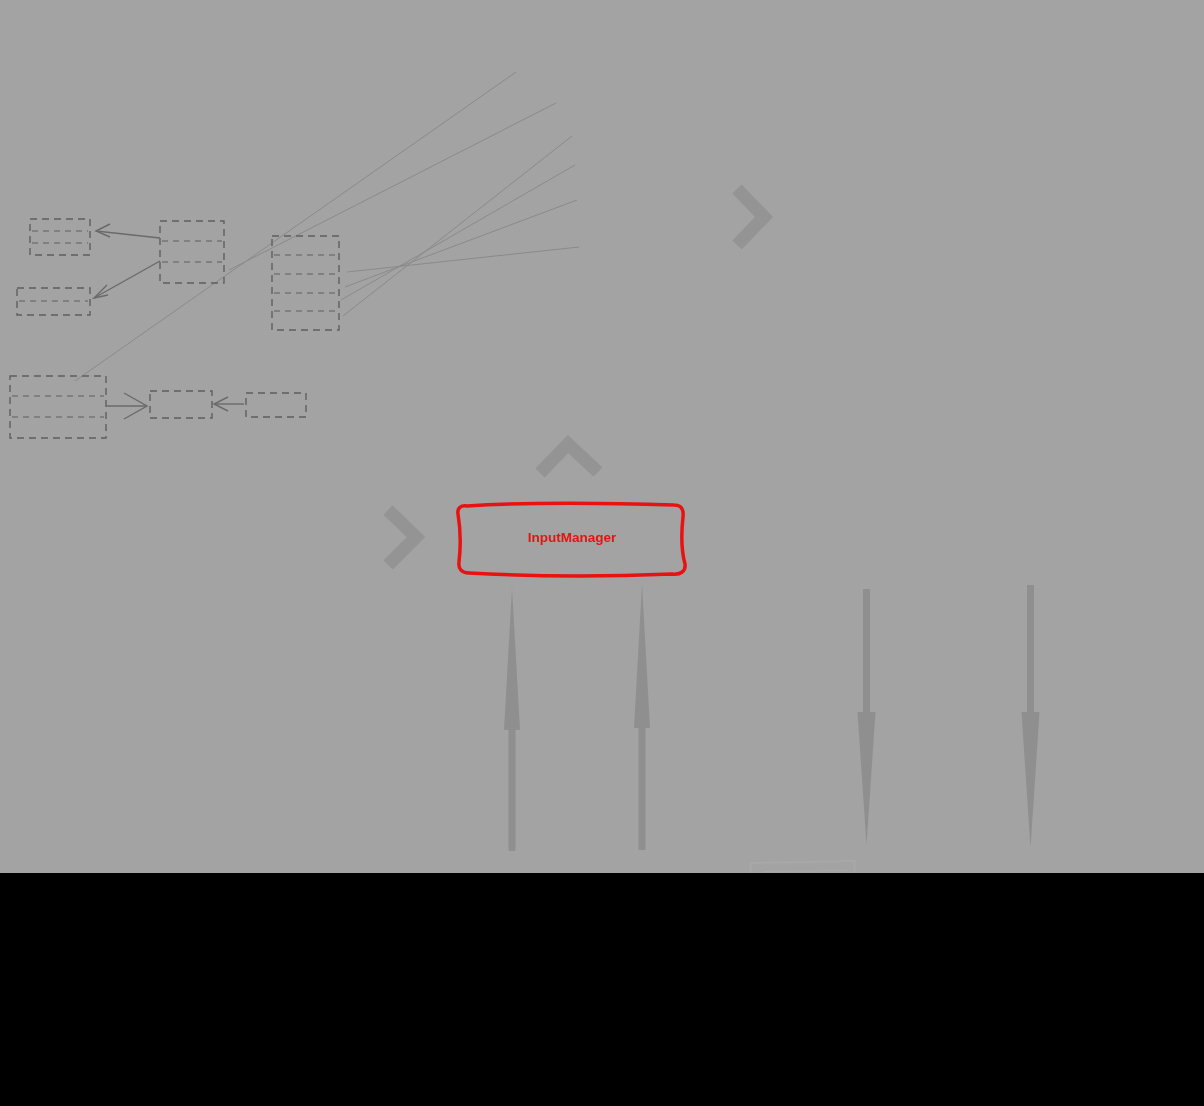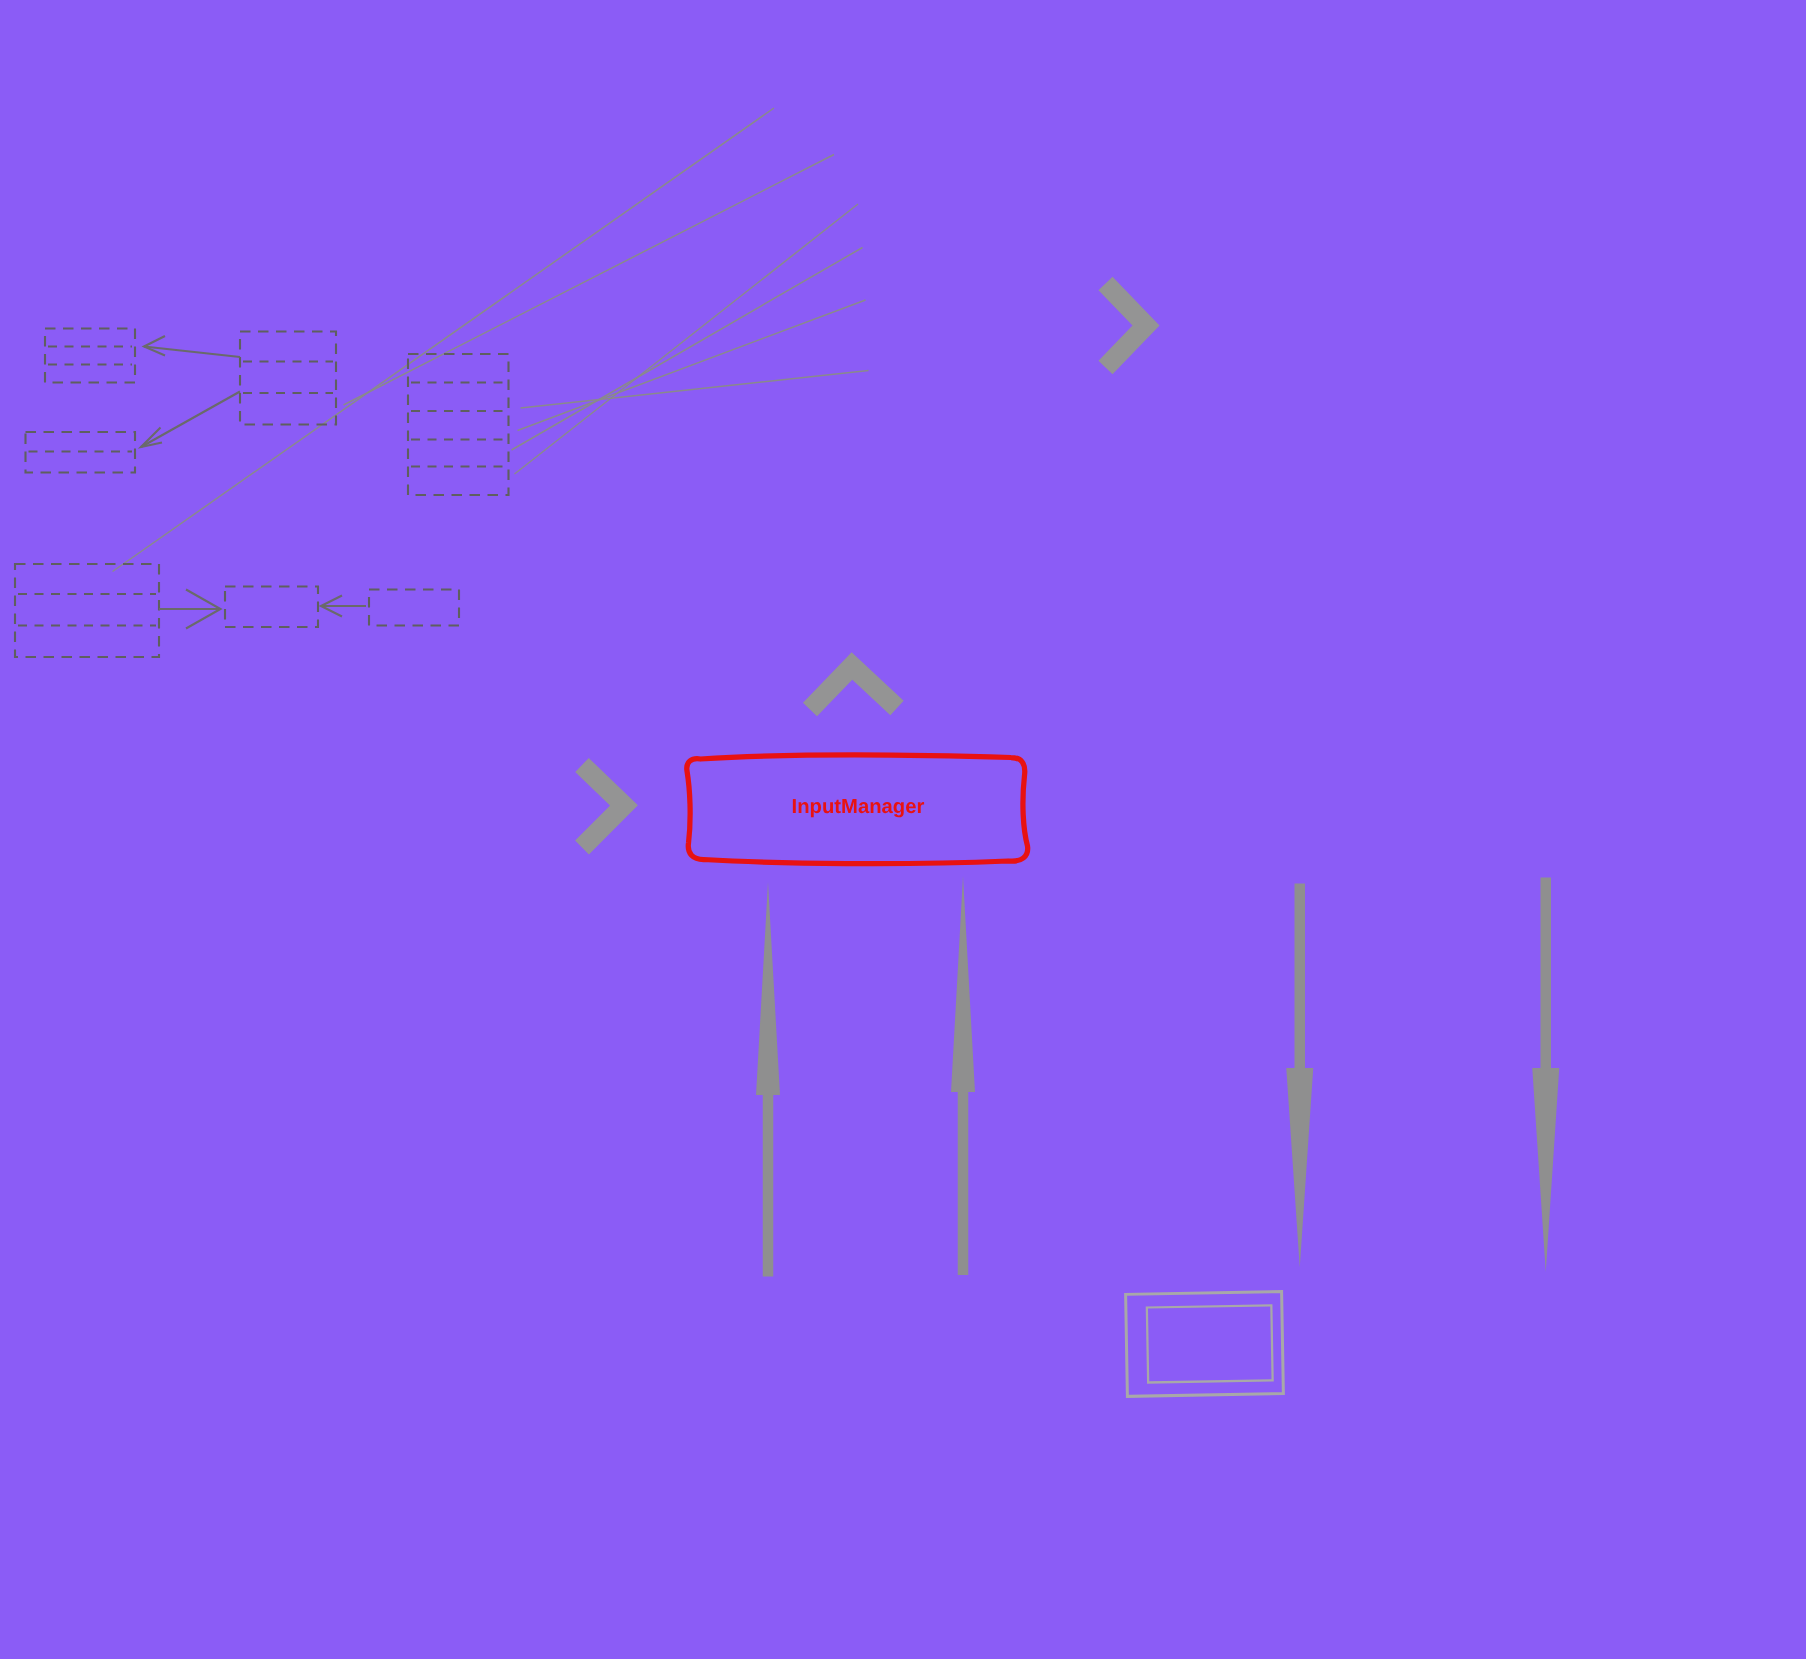--- a/index.html
+++ b/index.html
@@ -3,22 +3,22 @@
 <meta charset="utf-8">
 <style>
   html, body {
     margin: 0;
     padding: 0;
     background: #000000;
   }
   .stage {
     position: relative;
     width: 1204px;
-    height: 1106px;
-    background: #8b5cf6;
+    height: 873px;
+    background: #a3a3a3;
     overflow: hidden;
     font-family: "Liberation Sans", sans-serif;
   }
   svg { display: block; }
   .dashed-box {
     fill: none;
     stroke: #5f5f5f;
     stroke-width: 1.4;
     stroke-dasharray: 7 5;
   }

